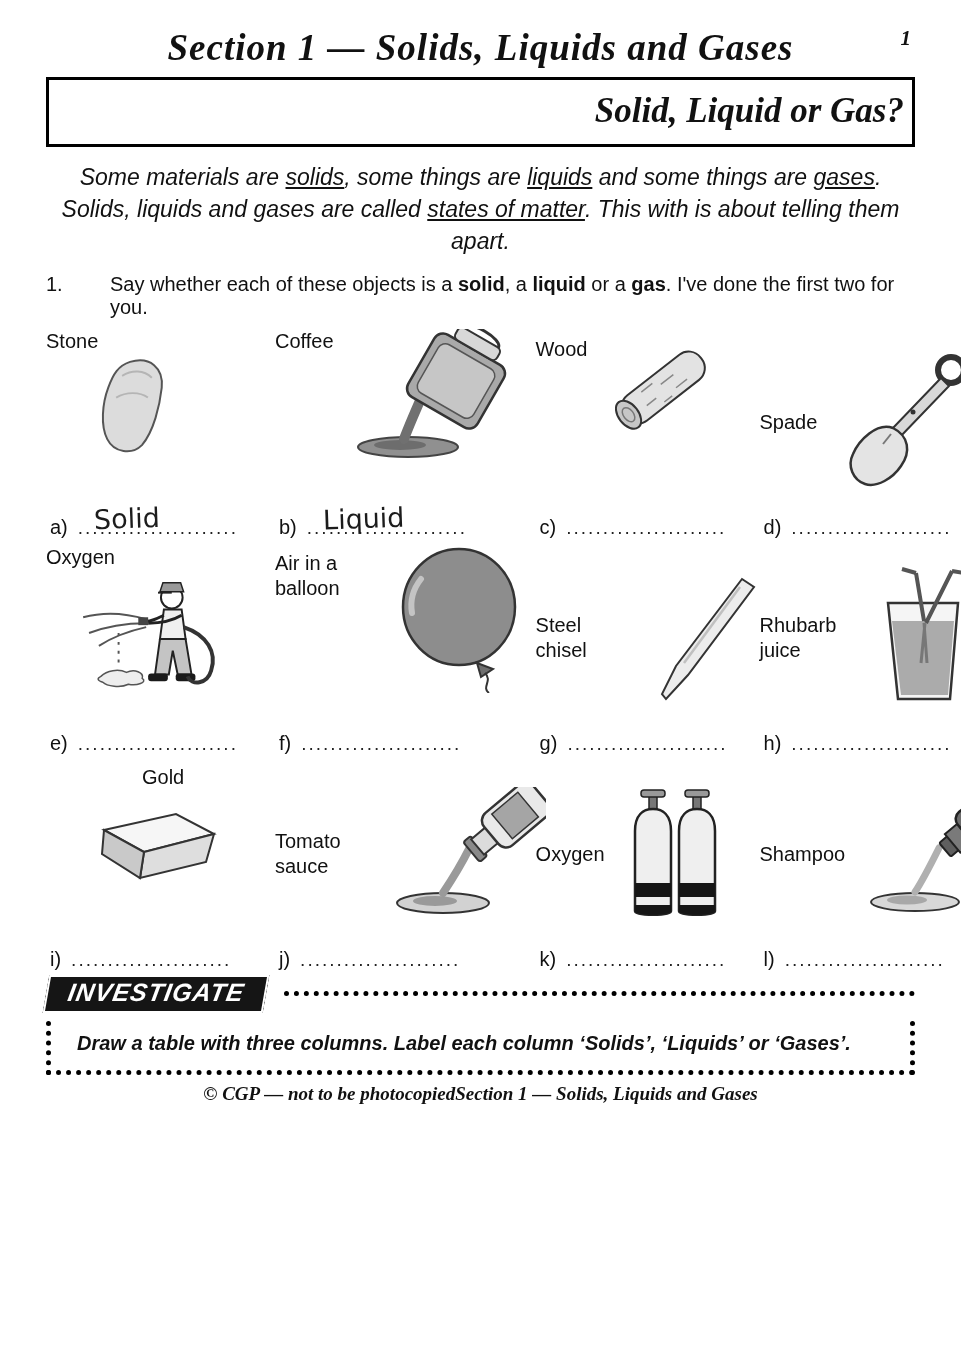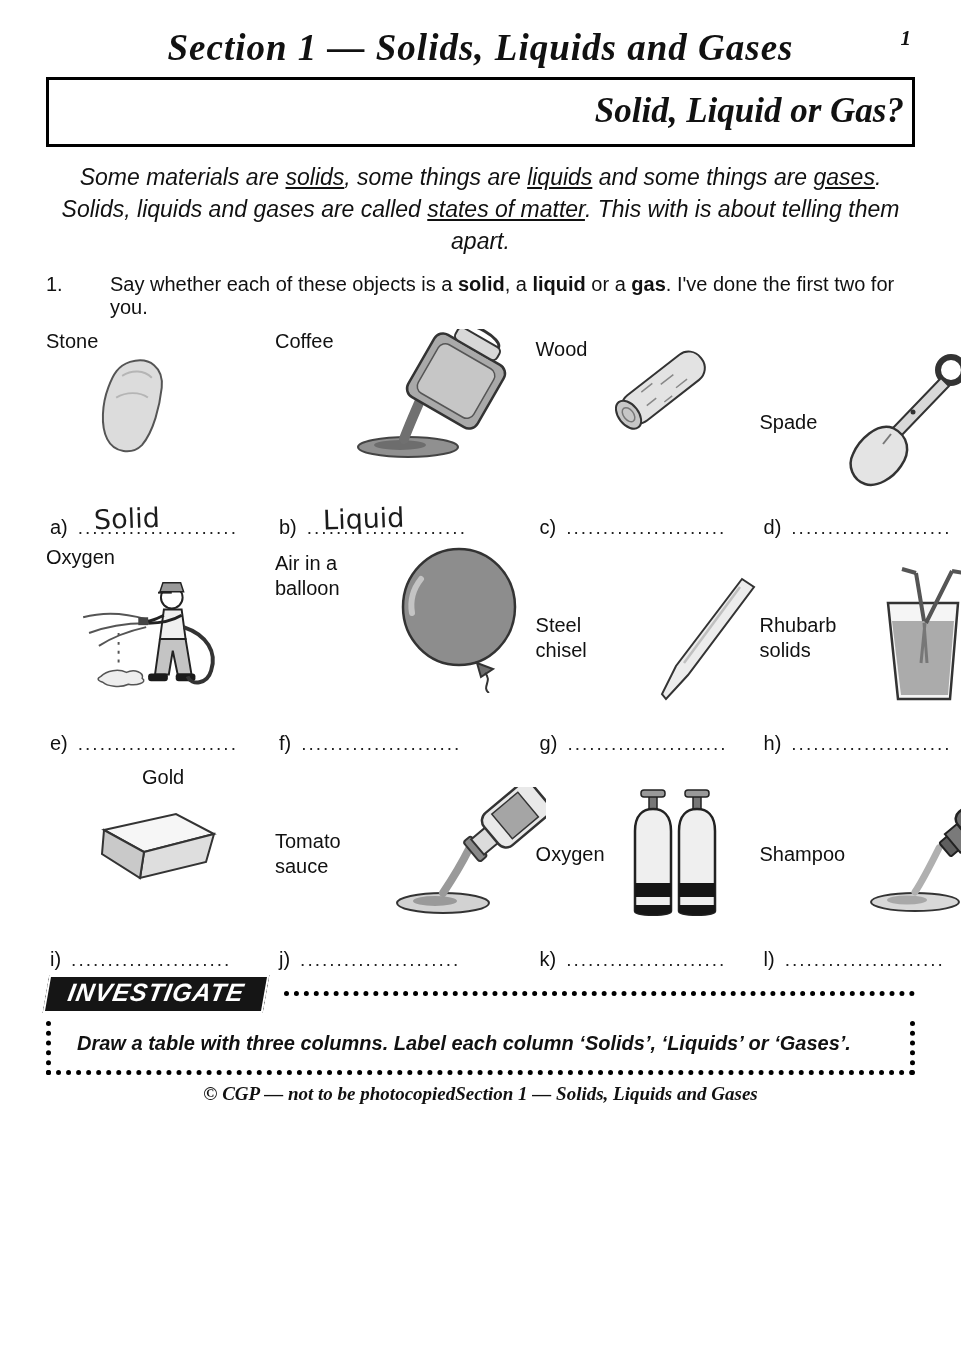--- a/index.html
+++ b/index.html
@@ -210,21 +210,21 @@
         </span>
       </div>
       <div class="answer-line">
         <span>g)</span>
         <span class="blank"><span class="hand"></span><span class="dots">......................</span></span>
       </div>
     </div>
 
     <div class="cell">
       <div class="cell-top middle">
-        <span class="item-label">Rhubarb solids</span>
+        <span class="item-label">Rhubarb juice</span>
         <span class="illus">
           <svg width="110" height="142" viewBox="0 0 110 142">
             <path d="M50 6 L36 2 M86 4 L98 6" stroke="#555" stroke-width="4" fill="none"></path>
             <path d="M22 36 L92 36 L84 132 L32 132 Z" fill="#f5f5f5" stroke="#333" stroke-width="2.5"></path>
             <path d="M26 54 L88 54 L82 128 L35 128 Z" fill="#ababab"></path>
             <path d="M50 6 L58 54 M86 4 L60 56" stroke="#555" stroke-width="4" fill="none"></path>
             <path d="M58 56 L61 96 M59 56 L55 96" stroke="#777" stroke-width="3" fill="none"></path>
           </svg>
         </span>
       </div>

